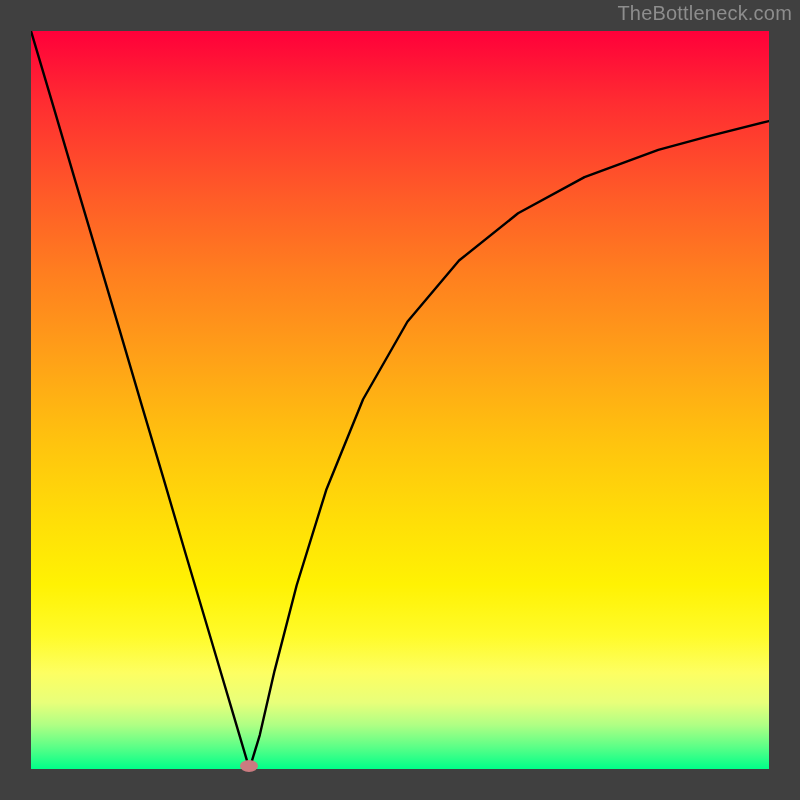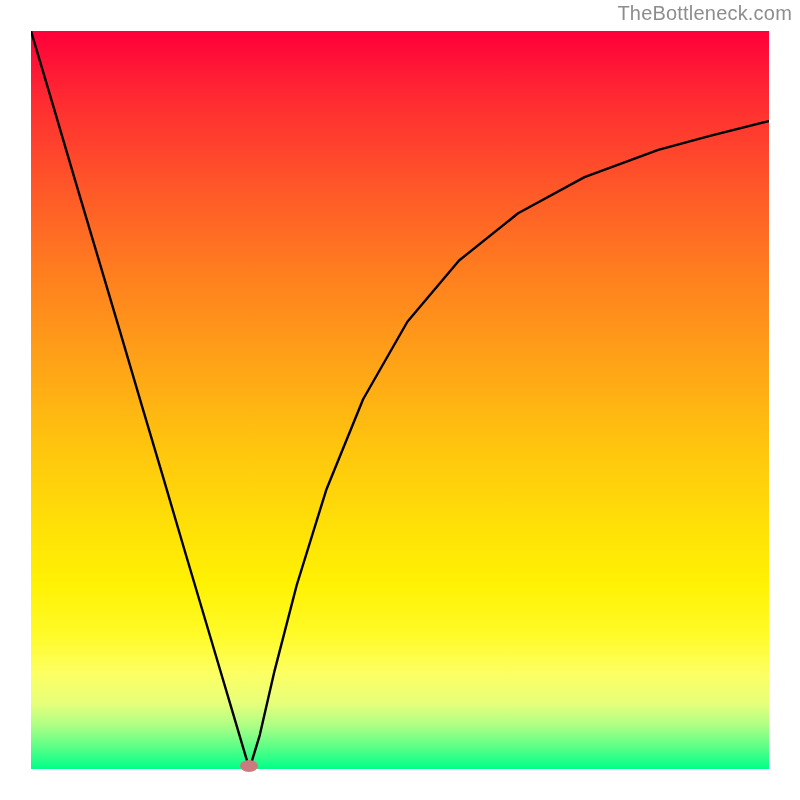--- a/index.html
+++ b/index.html
@@ -8,21 +8,21 @@
     width: 800px;
     height: 800px;
     background: #000;
     font-family: Arial, Helvetica, sans-serif;
     overflow: hidden;
   }
   .frame {
     position: relative;
     width: 800px;
     height: 800px;
-    background: #ffffff;
+    background: #404040;
   }
   .plot {
     position: absolute;
     left: 31px;
     top: 31px;
     width: 738px;
     height: 738px;
     background: linear-gradient(to bottom,
       #ff003a 0%,
       #ff2e31 10%,

